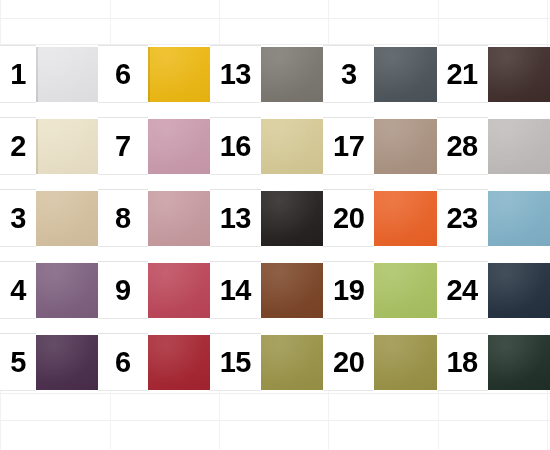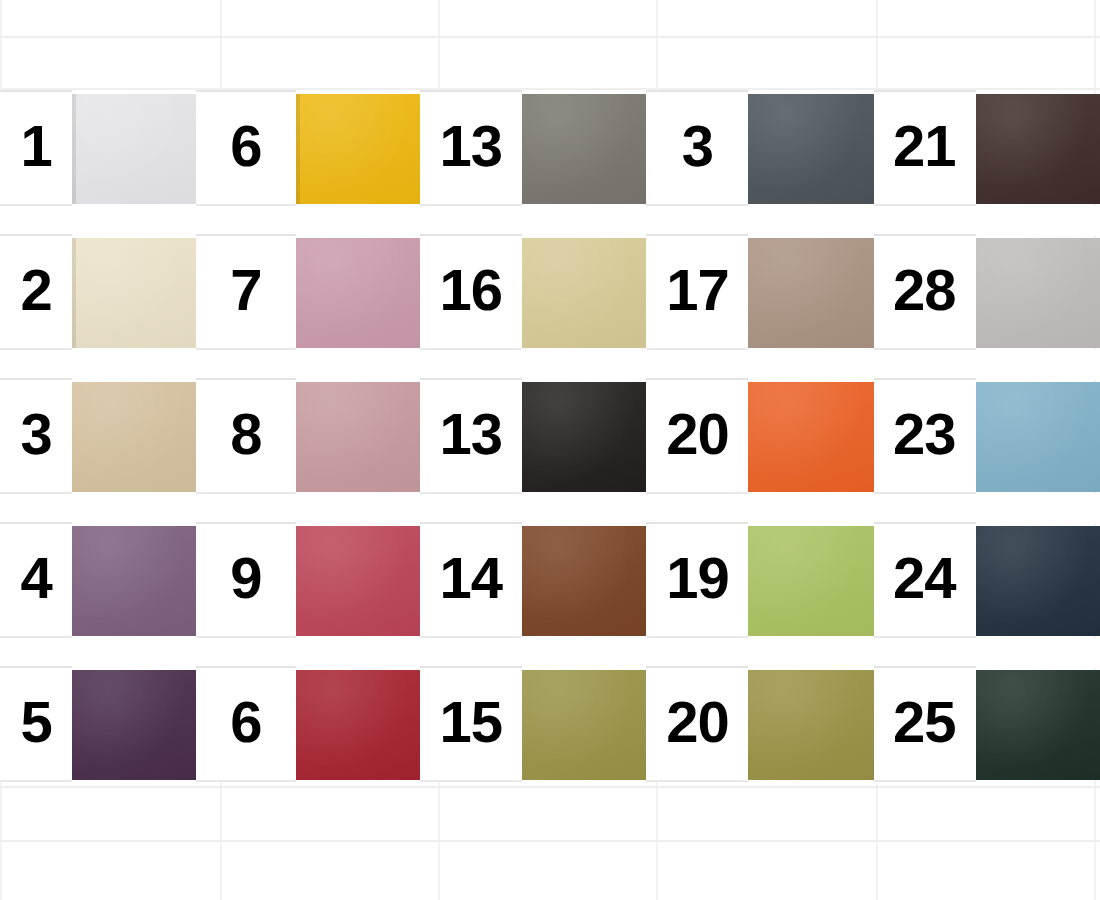--- a/index.html
+++ b/index.html
@@ -240,21 +240,21 @@
             <span class="swatch" style="background-color: rgb(166, 36, 48);"></span>
           </td>
         <td class="num-cell wide">15</td>
         <td class="swatch-cell">
             <span class="swatch" style="background-color: rgb(154, 147, 71);"></span>
           </td>
         <td class="num-cell wide">20</td>
         <td class="swatch-cell">
             <span class="swatch" style="background-color: rgb(154, 146, 69);"></span>
           </td>
-        <td class="num-cell wide">25</td>
+        <td class="num-cell wide">18</td>
         <td class="swatch-cell">
             <span class="swatch" style="background-color: rgb(31, 48, 40);"></span>
           </td>
       </tr>
 
     </tbody>
   </table>
 </div>
 
 </body></html>

